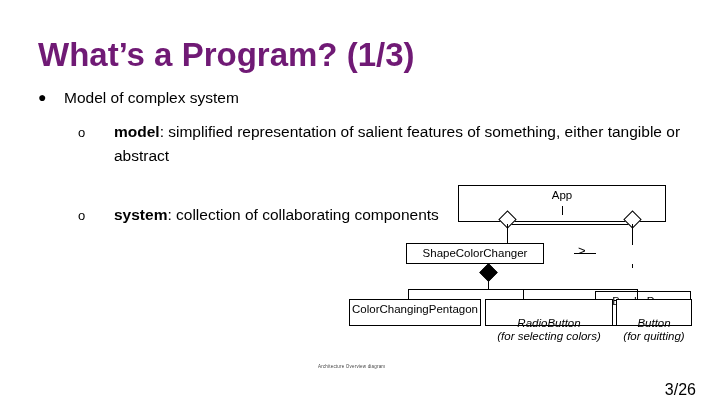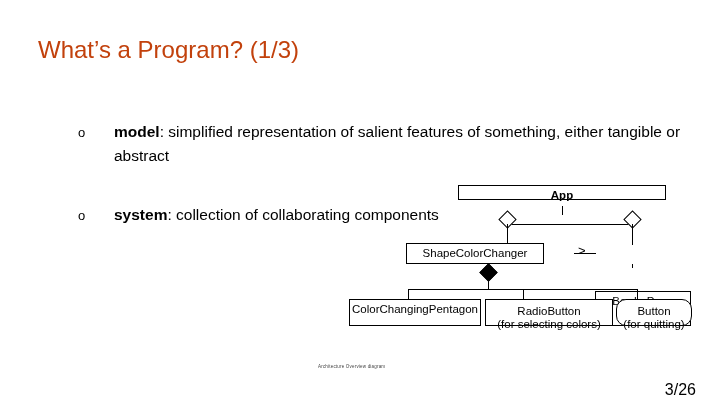--- a/index.html
+++ b/index.html
@@ -18,23 +18,23 @@
     position: absolute;
     left: 0; top: 0;
     width: 720px;
     height: 405px;
     background: #ffffff;
   }
   .title {
     position: absolute;
     left: 38px;
     top: 36px;
-    font-size: 24px;
-    font-weight: normal;
-    color: #c2410c;
+    font-size: 33px;
+    font-weight: bold;
+    color: #701a75;
     letter-spacing: 0px;
     white-space: nowrap;
   }
   .bullet-l1 {
     position: absolute;
     left: 38px;
     top: 89px;
     font-size: 15.5px;
     color: #000000;
     white-space: nowrap;
@@ -79,21 +79,21 @@
     border: 1.5px solid #000000;
     background: #ffffff;
     box-sizing: border-box;
     font-size: 11.5px;
     color: #000000;
     text-align: center;
     line-height: 14px;
     padding-top: 2px;
     white-space: nowrap;
   }
-  .uml-box.two-line { line-height: 13px; padding-top: 5px; }
+  .uml-box.two-line { line-height: 13px; padding-top: 17px; font-style: italic; }
   .vline {
     position: absolute;
     width: 0;
     border-left: 1.3px solid #000000;
   }
   .hline {
     position: absolute;
     height: 0;
     border-top: 1.3px solid #000000;
   }
@@ -132,38 +132,41 @@
     color: #000000;
   }
 </style>
 </head>
 <body>
 
 <div class="slide">
 
   <div class="title">What’s a Program? (1/3)</div>
 
+  <div class="bullet-l1">
+    <span class="marker">●</span><span>Model of complex system</span>
+  </div>
 
   <div class="bullet-l2 b2a">
     <span class="marker">o</span>
     <span class="body">
       <span class="bold-term">model</span><span>: simplified representation of salient features of something, either tangible or abstract</span>
     </span>
   </div>
 
   <div class="bullet-l2 b2b">
     <span class="marker">o</span>
     <span class="body">
       <span class="bold-term">system</span><span>: collection of collaborating components</span>
     </span>
   </div>
 
   <div class="diagram">
 
-    <div class="uml-box" style="left:110px; top:5px; width:208px; height:15px;font-weight:bold;">App</div>
+    <div class="uml-box" style="left:110px; top:5px; width:208px; height:37px;">App</div>
 
     <div class="hline" style="left:158px; top:44px; width:126px;"></div>
     <div class="vline" style="left:214px; top:26px; height:9px;"></div>
     <div class="diamond" style="left:153px; top:33px;"></div>
     <div class="diamond" style="left:278px; top:33px;"></div>
     <div class="vline" style="left:159px; top:44px; height:21px;"></div>
     <div class="vline" style="left:284px; top:44px; height:21px;"></div>
 
     <div class="uml-box" style="left:58px; top:63px; width:138px; height:21px;">ShapeColorChanger</div>
 
@@ -183,21 +186,21 @@
 
     <div class="vline" style="left:284px; top:84px; height:4px;"></div>
 
     <div class="uml-box" style="left:1px; top:119px; width:132px; height:27px;">ColorChangingPentagon</div>
 
     <div class="uml-box two-line" style="left:137px; top:119px; width:128px; height:27px;">
       <div>RadioButton</div>
       <div>(for selecting colors)</div>
     </div>
 
-    <div class="uml-box two-line" style="left:268px; top:119px; width:76px; height:27px;border-radius:10px;">
+    <div class="uml-box two-line" style="left:268px; top:119px; width:76px; height:27px;">
       <div>Button</div>
       <div>(for quitting)</div>
     </div>
 
   </div>
 
   <div class="footer-note">Architecture Overview diagram</div>
   <div class="page-num">3/26</div>
 
 </div>

